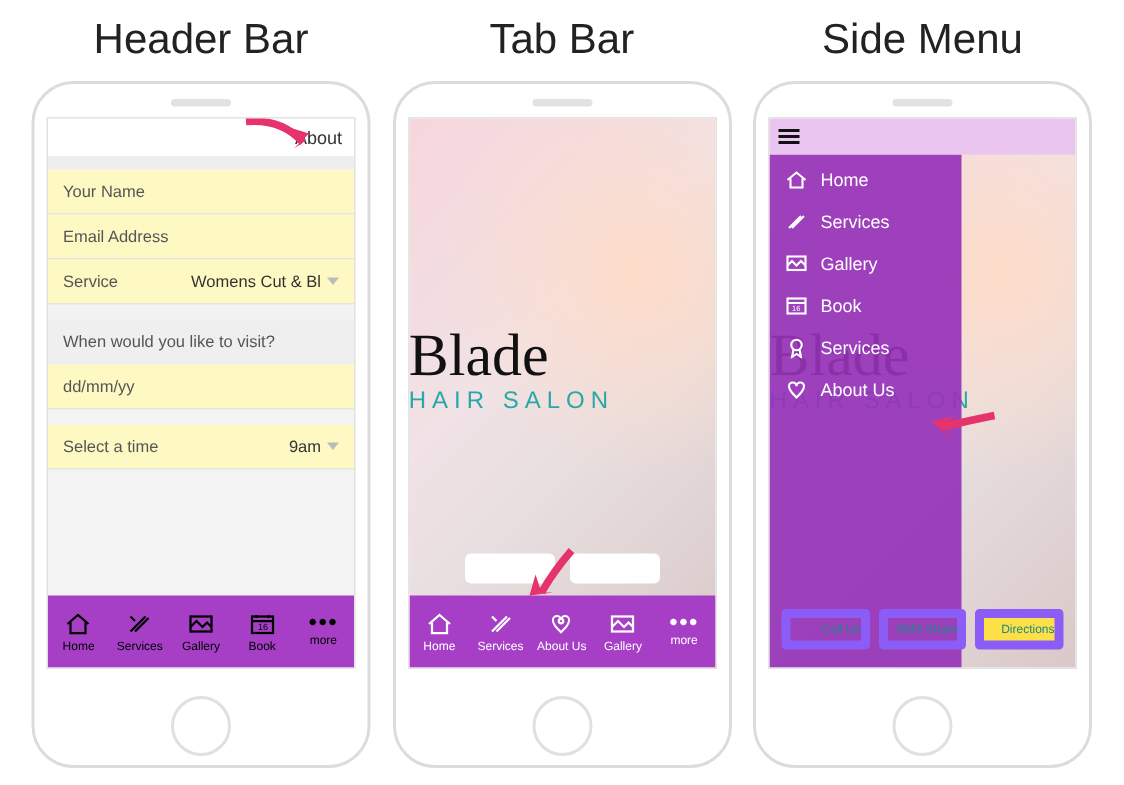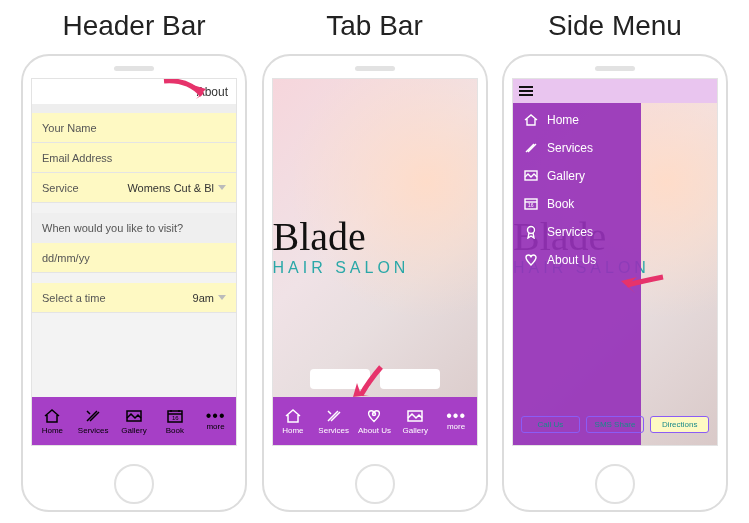--- a/index.html
+++ b/index.html
@@ -69,24 +69,24 @@
   .burger div { height: 2px; background: #111; }
   .sidemenu {
     position: absolute; left: 0; top: 24px; bottom: 0; width: 128px;
     background: rgba(150, 50, 185, 0.92); color: #fff; padding: 10px 10px;
     display: flex; flex-direction: column; gap: 14px; font-size: 12px;
   }
   .menu-item { display: flex; align-items: center; gap: 8px; }
   .menu-item svg { stroke: #fff; flex-shrink: 0; }
   .btn-row { position: absolute; bottom: 12px; width: 100%; display: flex; justify-content: space-around; padding: 0 8px; gap: 6px;}
   .outline-btn {
-    font-size: 8px; color: #1a8a8a; border: 1px solid #8b5cf6; border-radius: 3px;
-    padding: 3px 0; text-align: center; flex:1;
-  }
-  .outline-btn.filled { background: #fef9c3; }
+    font-size: 8px; color: #1a8a8a; border: 6px solid #8b5cf6; border-radius: 3px;
+    padding: 3px 0; text-align: right; flex:1;
+  }
+  .outline-btn.filled { background: #fde047; }
 </style>
 </head>
 <body>
 
 <div class="col">
   <div class="col-title">Header Bar</div>
   <div class="phone">
     <div class="speaker"></div>
     <div class="screen">
       <div class="arrow" style="top:-2px; left:128px;">

